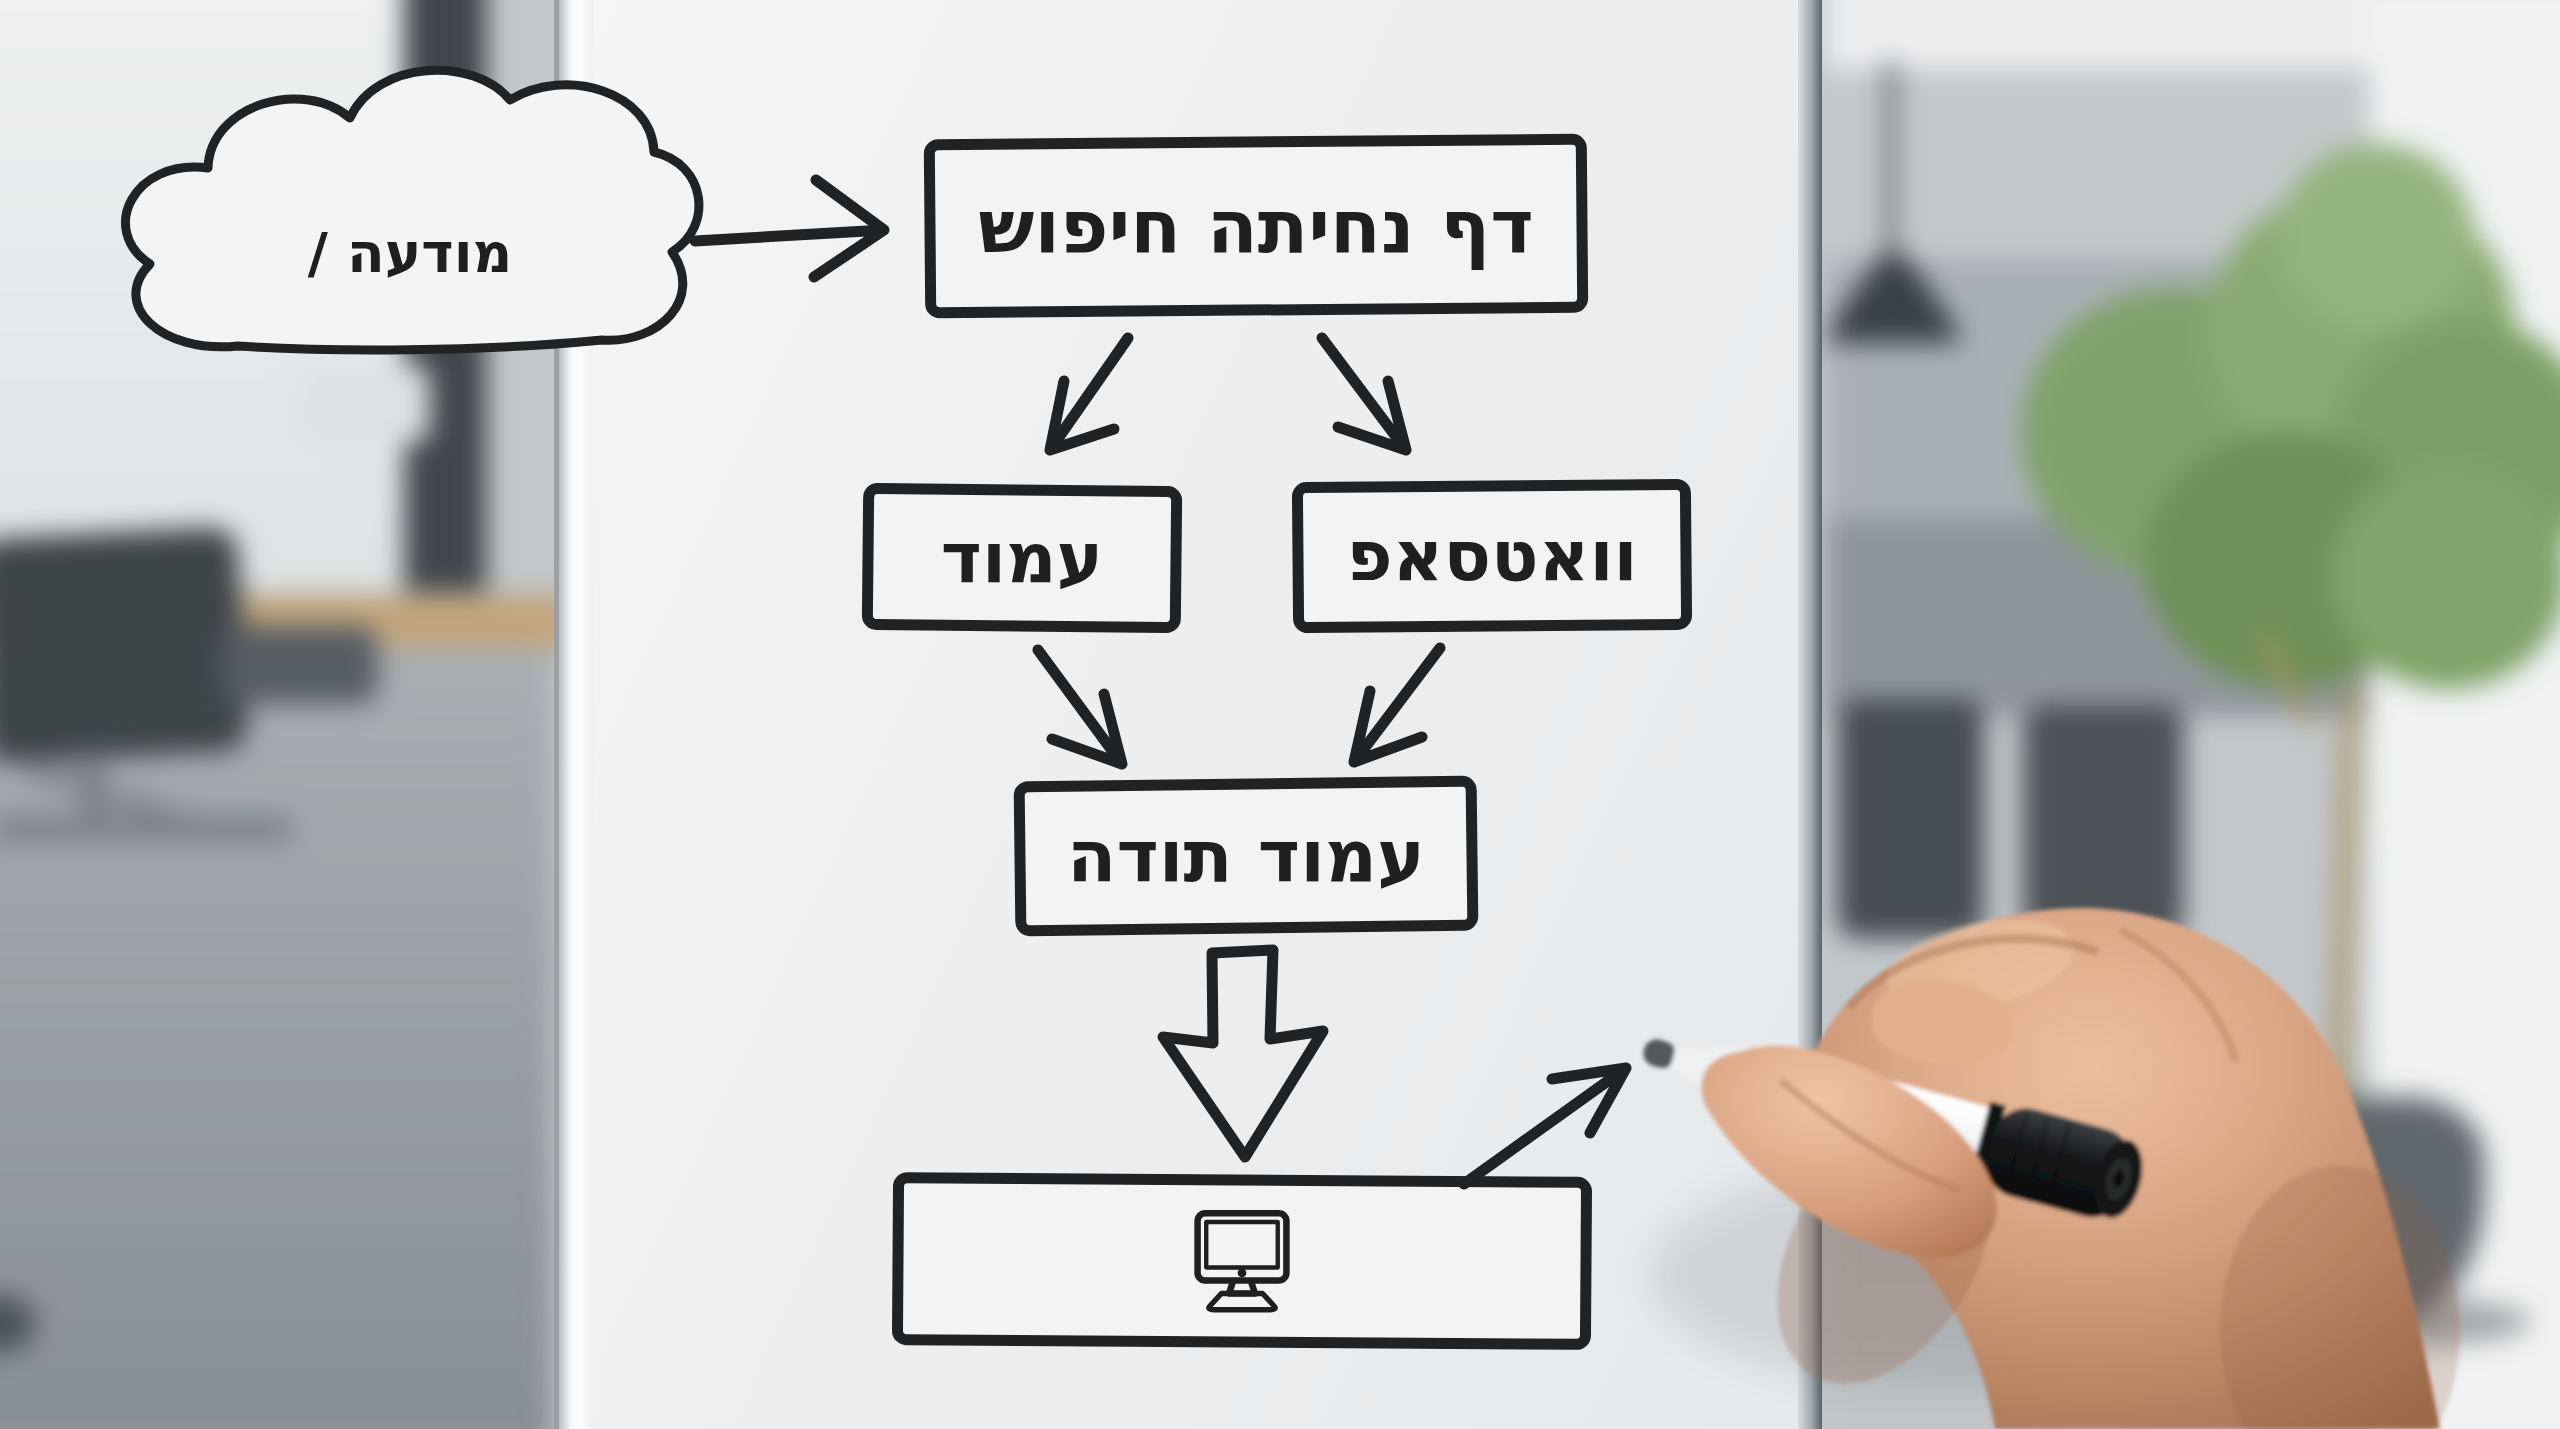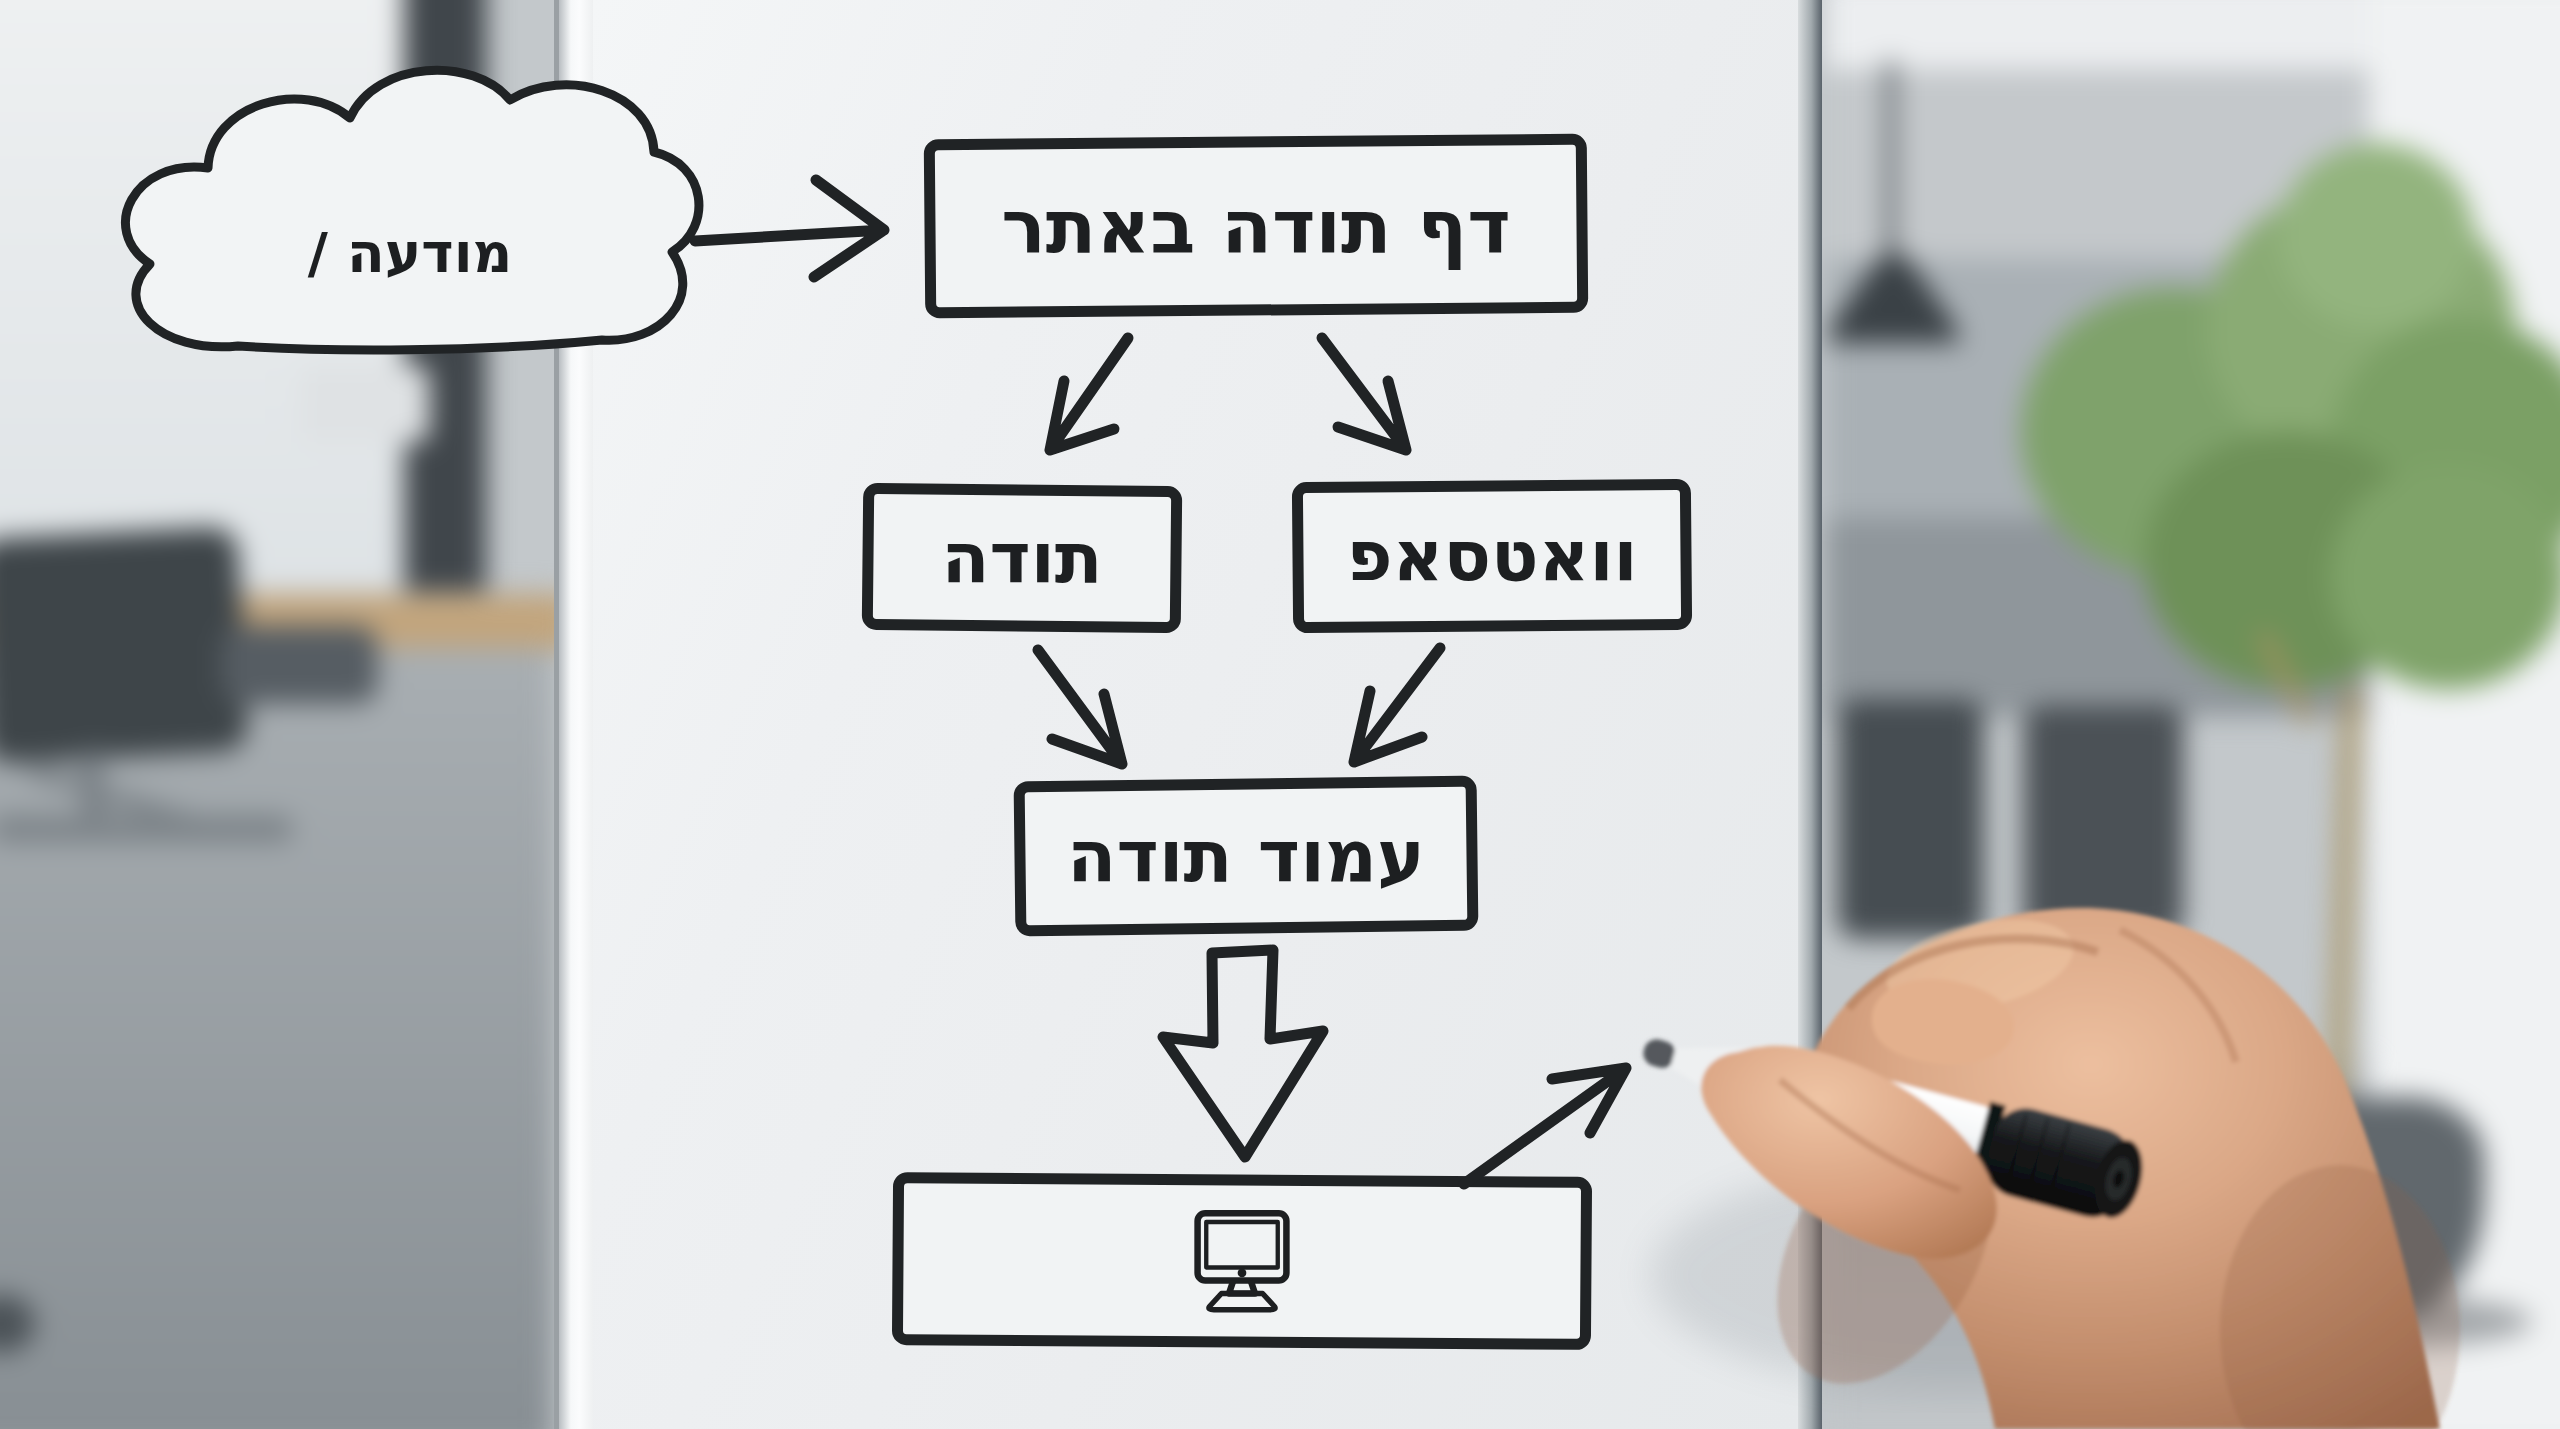--- a/index.html
+++ b/index.html
@@ -131,22 +131,22 @@
 
       <path d="M1212 953 L1273 950 L1270 1039 L1323 1031 L1245 1157 L1163 1037 L1213 1043 Z"></path>
 
       <path d="M1464 1184 L1626 1068 M1626 1068 L1552 1079 M1626 1068 L1590 1133"></path>
     </g>
   </svg>
 
   <div class="label cloud-text">
     <div>מודעה /</div>
   </div>
-  <div class="label lbl-landing">דף תודה באתר</div>
-  <div class="label lbl-form">תודה</div>
+  <div class="label lbl-landing">דף נחיתה חיפוש</div>
+  <div class="label lbl-form">עמוד</div>
   <div class="label lbl-thankyou">עמוד תודה</div>
   <div class="label lbl-whatsapp">וואטסאפ</div>
   <div class="label lbl-crm">
     <svg class="crm-icon" width="100" height="104" viewBox="0 0 90 96">
       <g fill="none" stroke="#1d1f21" stroke-width="6" stroke-linejoin="round">
         <rect x="4" y="4" width="82" height="62" rx="7"></rect>
         <rect x="12" y="12" width="66" height="42" stroke-width="4"></rect>
         <path d="M37 66 L33 78 L57 78 L53 66"></path>
         <path d="M26 78 L64 78 L75 90 Q77 93 71 93 L19 93 Q13 93 15 90 Z" stroke-width="5"></path>
       </g>

